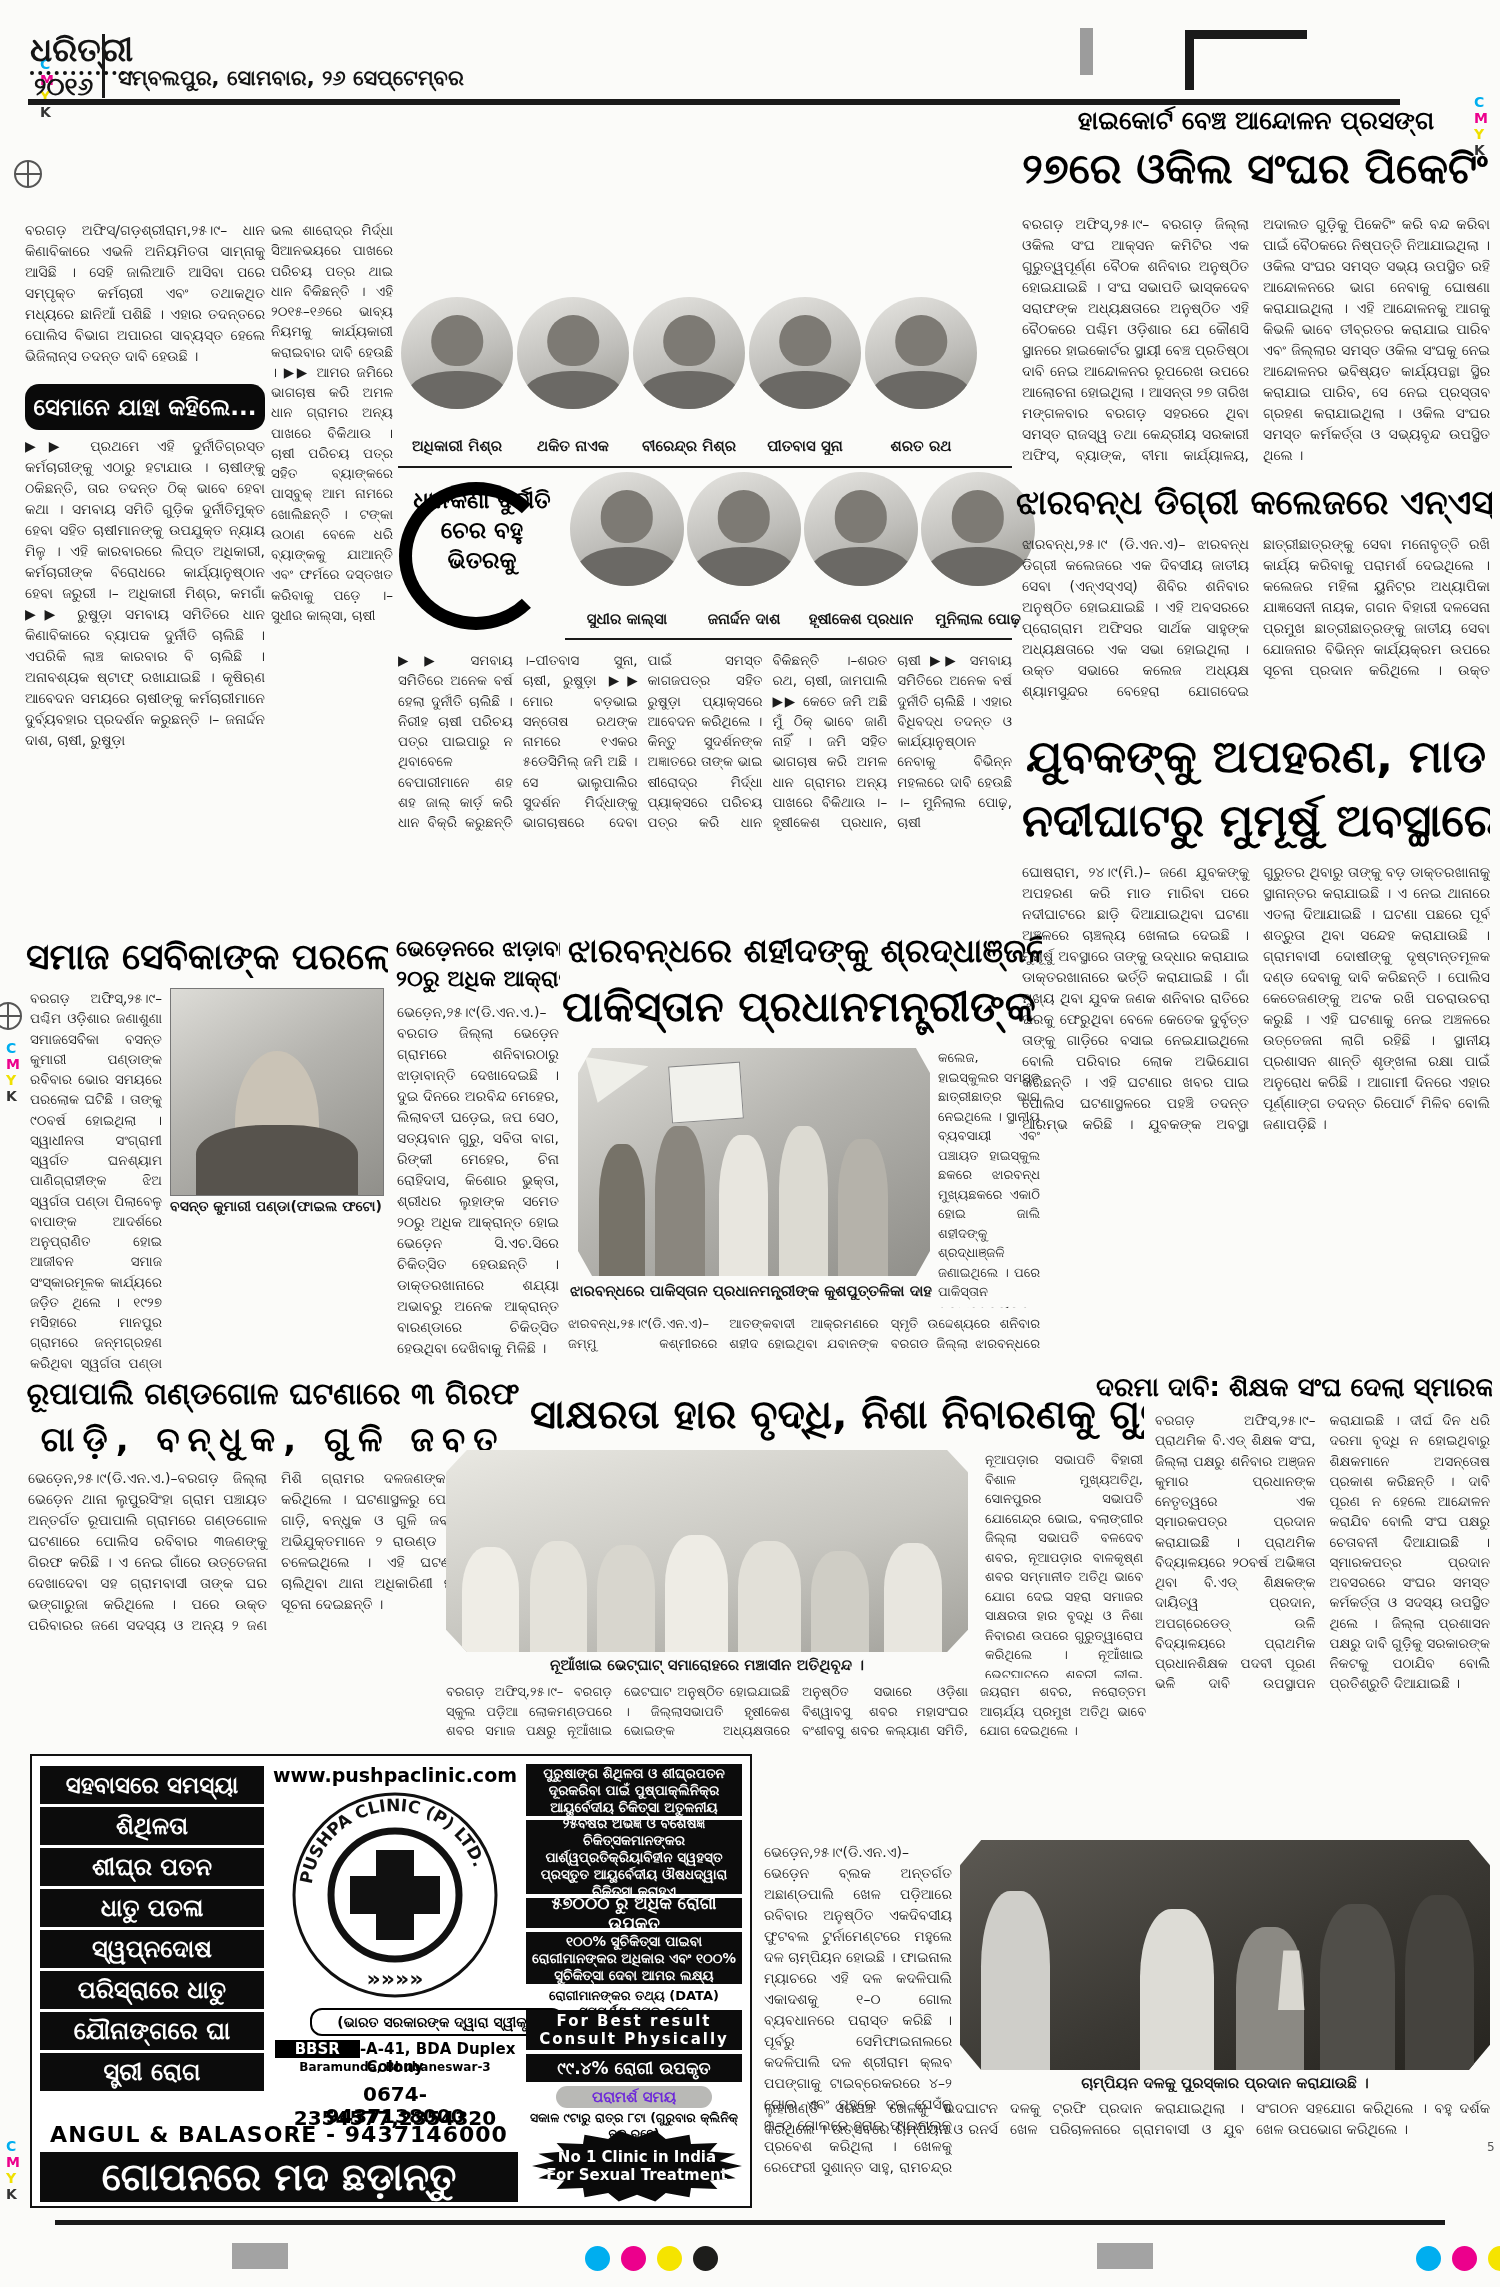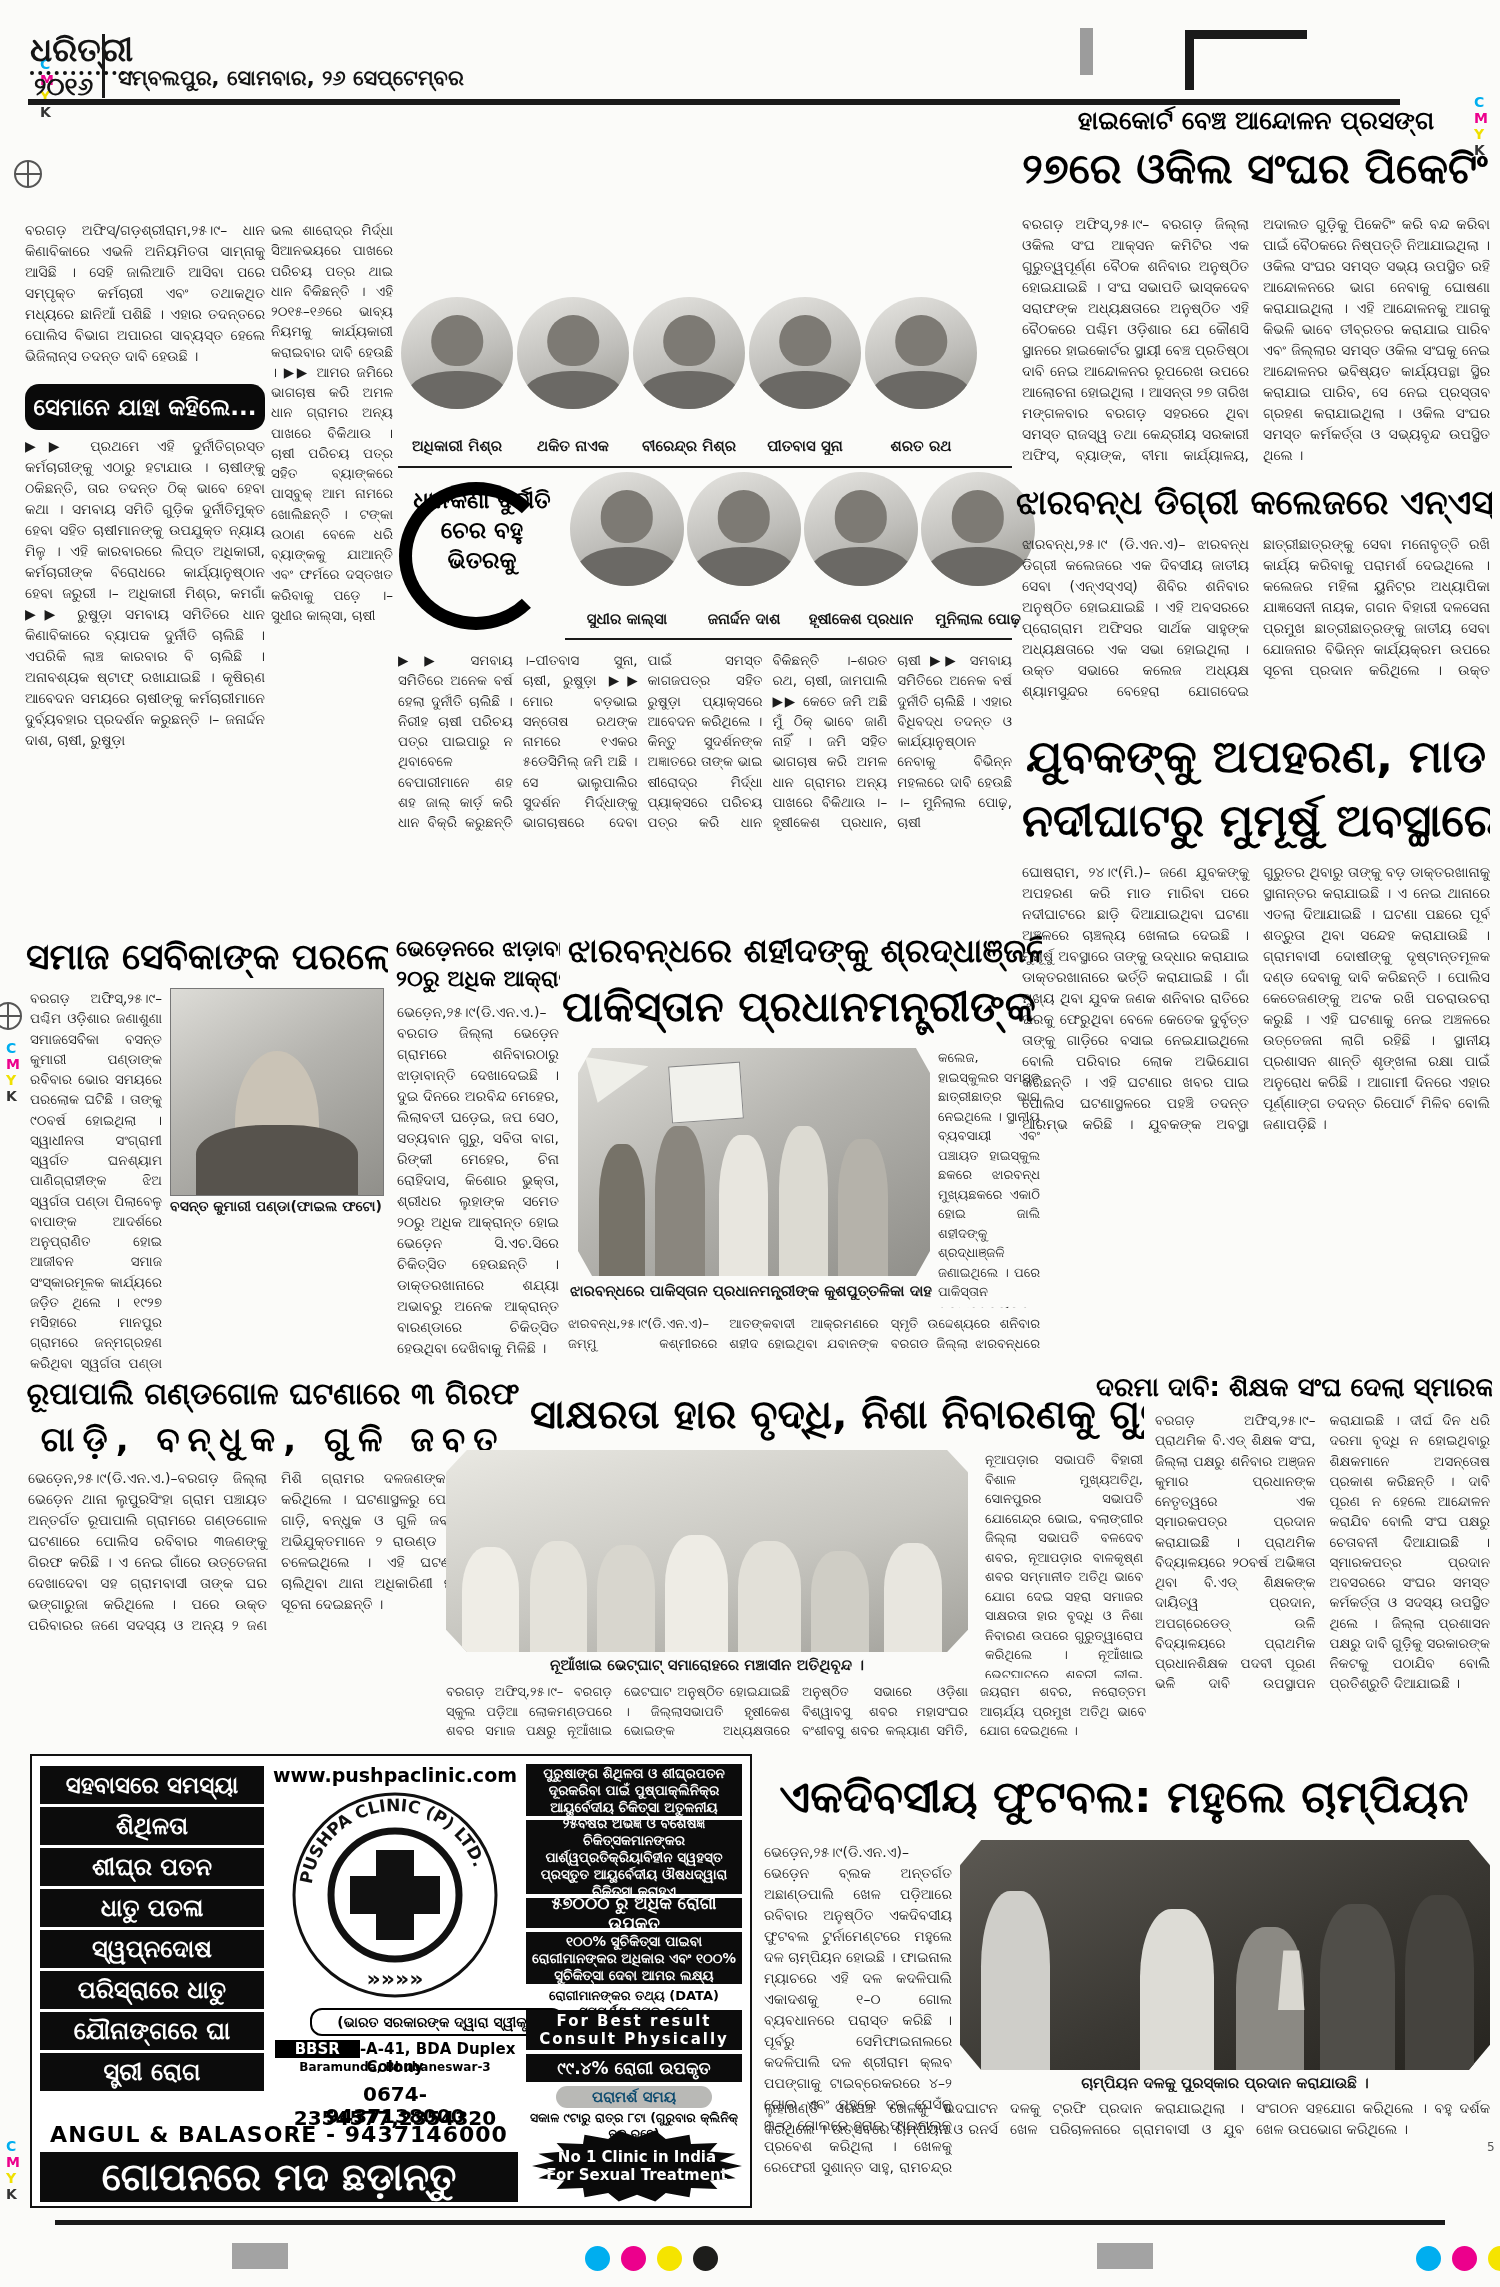--- a/index.html
+++ b/index.html
@@ -27,21 +27,21 @@
   .photo.oct{clip-path:polygon(4% 0,96% 0,100% 11%,100% 89%,96% 100%,4% 100%,0 89%,0 11%);border:none;}
   .fig{position:absolute;bottom:0;background:#767268;border-radius:42% 42% 0 0;}
   .quote-box{background:#0a0a0a;color:#fff;border-radius:14px;text-align:center;font-weight:bold;overflow:hidden;}
   .inset-arc{position:absolute;border:13px solid #000;border-right-color:transparent;border-radius:50%;}
   .inset-text{position:absolute;font-weight:700;font-size:23px;line-height:1.3;text-align:center;color:#000;overflow:hidden;}
   
   .ad-frame{position:absolute;border:2px solid #111;background:#fff;}
   .ad-item{position:absolute;background:#0c0c0c;color:#fff;font-weight:bold;text-align:center;
            display:flex;align-items:center;justify-content:center;overflow:hidden;padding:0 4px;box-sizing:border-box;}
   .ad-white{position:absolute;color:#000;font-weight:bold;text-align:center;overflow:hidden;}
-  .pill{position:absolute;background:#b9b9b6;border-radius:12px;color:#0c4a6e;font-weight:bold;text-align:center;overflow:hidden;}
+  .pill{position:absolute;background:#b9b9b6;border-radius:12px;color:#6d28d9;font-weight:bold;text-align:center;overflow:hidden;}
   .burst{position:absolute;background:#0a0a0a;color:#fff;font-weight:bold;text-align:center;
          display:flex;flex-direction:column;justify-content:center;overflow:hidden;
          clip-path:polygon(100% 50%,89.4% 57%,97% 67.1%,84.6% 70%,88.3% 82.1%,75.7% 80.6%,75% 93.3%,63.7% 87.6%,58.7% 99.2%,50% 90%,41.3% 99.2%,36.3% 87.6%,25% 93.3%,24.3% 80.6%,11.7% 82.1%,15.4% 70%,3% 67.1%,10.6% 57%,0% 50%,10.6% 43%,3% 32.9%,15.4% 30%,11.7% 17.9%,24.3% 19.4%,25% 6.7%,36.3% 12.4%,41.3% 0.8%,50% 10%,58.7% 0.8%,63.7% 12.4%,75% 6.7%,75.7% 19.4%,88.3% 17.9%,84.6% 30%,97% 32.9%,89.4% 43%);}
   .chip{display:inline-block;background:#000;color:#fff;font-weight:bold;padding:0 20px;}
   .cmyk span{display:block;font-weight:bold;font-size:14px;line-height:1.15;}
   .cmyk .c{color:#00aeef}.cmyk .m{color:#ec008c}.cmyk .y{color:#efe000}.cmyk .k{color:#333}
   .dot{position:absolute;width:25px;height:25px;border-radius:50%;}
   .regmark{position:absolute;width:24px;height:24px;border:2px solid #555;border-radius:50%;
            background:linear-gradient(#555,#555) center/2px 34px no-repeat,linear-gradient(#555,#555) center/34px 2px no-repeat;}
 </style>
@@ -260,21 +260,20 @@
     <div class="ad-white" style="left:488px;top:354px;width:228px;font-size:12.5px;">ସକାଳ ୯ଟାରୁ ରାତ୍ର ୮ଟା (ଗୁରୁବାର କ୍ଲିନିକ୍ ବନ୍ଦ ରହେ)</div>
     <div class="burst" style="left:500px;top:374px;width:210px;height:72px;font-size:15px;">
       <span>No 1 Clinic in India</span>
       <span>For Sexual Treatment</span>
     </div>
 
     <div class="ad-white" style="left:8px;top:366px;width:478px;font-size:22px;letter-spacing:1px;">ANGUL &amp; BALASORE - 9437146000</div>
     <div class="ad-item" style="left:8px;top:396px;width:478px;height:50px;font-size:38px;">ଗୋପନରେ ମଦ ଛଡ଼ାନ୍ତୁ</div>
   </div>
 
-  <div class="abs hl" style="left:758px;top:1766px;width:732px;height:62px;font-size:44px;line-height:62px;">ଏକଦିବସୀୟ ଫୁଟବଲ: ମହୁଲେ ଚାମ୍ପିୟନ</div>
   <div class="abs body" style="left:764px;top:1842px;width:188px;height:336px;">ଭେଡ଼େନ,୨୫।୯(ଡି.ଏନ.ଏ)– ଭେଡ଼େନ ବ୍ଲକ ଅନ୍ତର୍ଗତ ଅଛାଣ୍ଡପାଲି ଖେଳ ପଡ଼ିଆରେ ରବିବାର ଅନୁଷ୍ଠିତ ଏକଦିବସୀୟ ଫୁଟବଲ ଟୁର୍ନାମେଣ୍ଟରେ ମହୁଲେ ଦଳ ଚାମ୍ପିୟନ ହୋଇଛି । ଫାଇନାଲ ମ୍ୟାଚରେ ଏହି ଦଳ କଦଳିପାଲି ଏକାଦଶକୁ ୧–୦ ଗୋଲ ବ୍ୟବଧାନରେ ପରାସ୍ତ କରିଛି । ପୂର୍ବରୁ ସେମିଫାଇନାଲରେ କଦଳିପାଲି ଦଳ ଶ୍ରୀରାମ କ୍ଲବ ପପଙ୍ଗାକୁ ଟାଇବ୍ରେକରରେ ୪–୨ ଗୋଲ ଏବଂ ମହୁଲେ ଦଳ ଘେସଁକୁ ୩–୦ ଗୋଲରେ ହରାଇ ଫାଇନାଲକୁ ପ୍ରବେଶ କରିଥିଲା । ଖେଳକୁ ରେଫେରୀ ସୁଶାନ୍ତ ସାହୁ, ରାମଚନ୍ଦ୍ର ନାୟକ, ଜନାର୍ଦ୍ଦନ ଦାଶ, ନୀଳରଞ୍ଜନ ପଣ୍ଡା, ଦୃଢ଼ାନନ୍ଦ ମଲିକ, ଭୈରବ ମେହେର ପରିଚାଳନା କରିଥିଲେ ।</div>
   <div class="photo oct" style="left:960px;top:1840px;width:530px;height:230px;background:linear-gradient(155deg,#5c5953 0%,#3a3833 55%,#26241f 100%);">
     <div class="fig" style="left:4%;width:13%;height:78%;background:#cfcec9;"></div>
     <div class="fig" style="left:34%;width:14%;height:70%;background:#dddcd6;"></div>
     <div class="fig" style="left:52%;width:13%;height:62%;background:#8b8983;"></div>
     <div class="fig" style="left:68%;width:14%;height:72%;background:#504e49;"></div>
     <div class="fig" style="left:84%;width:13%;height:76%;background:#45433e;"></div>
     <div class="abs" style="left:60%;top:48%;width:5%;height:26%;background:#d9d7d0;clip-path:polygon(20% 0,80% 0,100% 100%,0 100%);"></div>
   </div>
   <div class="abs cap" style="left:960px;top:2074px;width:530px;font-size:15px;">ଚାମ୍ପିୟନ ଦଳକୁ ପୁରସ୍କାର ପ୍ରଦାନ କରାଯାଉଛି ।</div>

